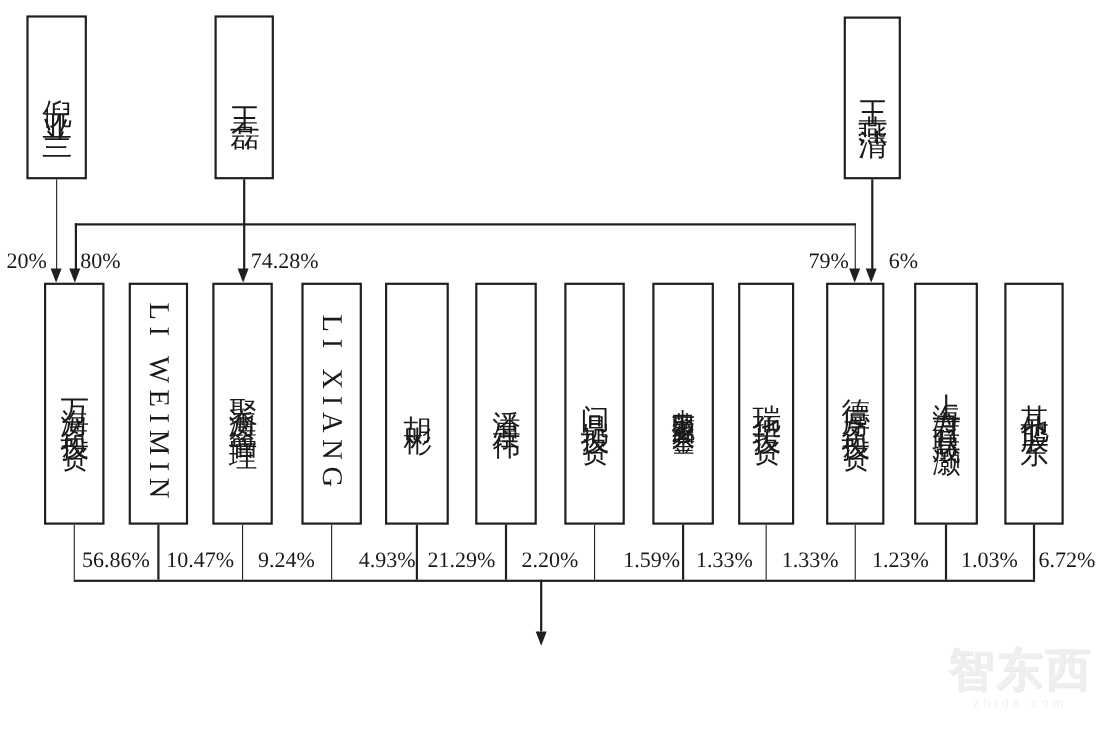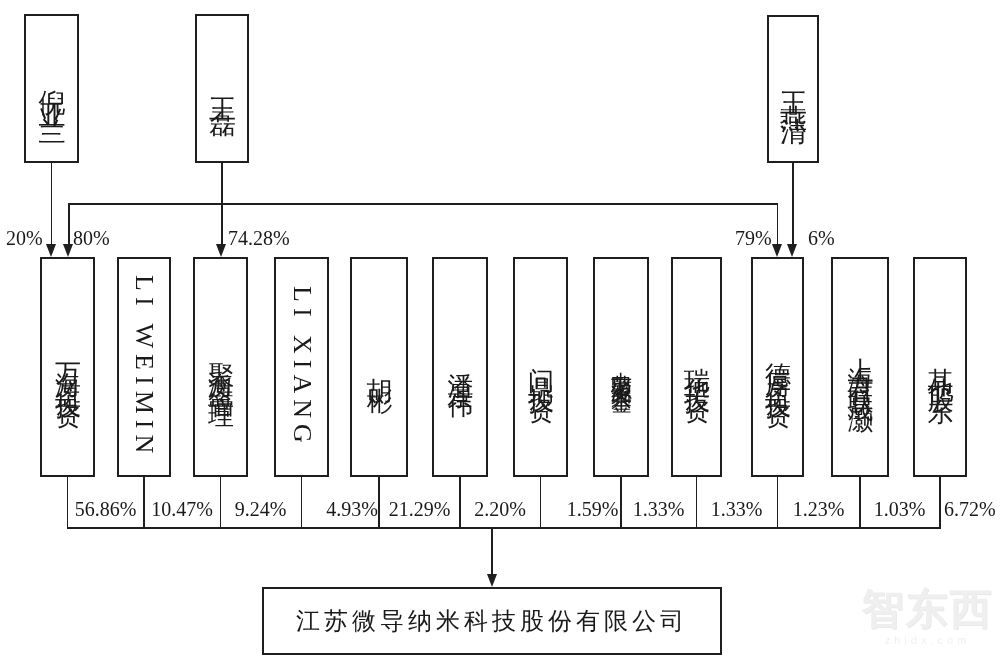--- a/index.html
+++ b/index.html
@@ -170,22 +170,19 @@
   <div class="pct mid" style="left:540px;top:497px;width:81px;padding-left:12px;">1.59%</div>
   <div class="pct mid" style="left:621px;top:497px;width:75px;">1.33%</div>
   <div class="pct mid" style="left:696px;top:497px;width:81px;">1.33%</div>
   <div class="pct mid" style="left:777px;top:497px;width:83px;">1.23%</div>
   <div class="pct mid" style="left:860px;top:497px;width:79px;">1.03%</div>
   <div class="pct" style="left:944px;top:497px;">6.72%</div>
 
   <div class="lv" style="left:491.25px;top:527px;height:47px;"></div>
   <div class="arr" style="left:486.5px;top:574px;"></div>
 
-  <div id="company-box">
-    <span>江苏微导纳米科技股份有限公司</span>
-  </div>
 
   <div id="watermark">
     <div class="wm-main">智东西</div>
     <div class="wm-sub">zhidx.com</div>
   </div>
 
 </div>
 
 </body></html>

